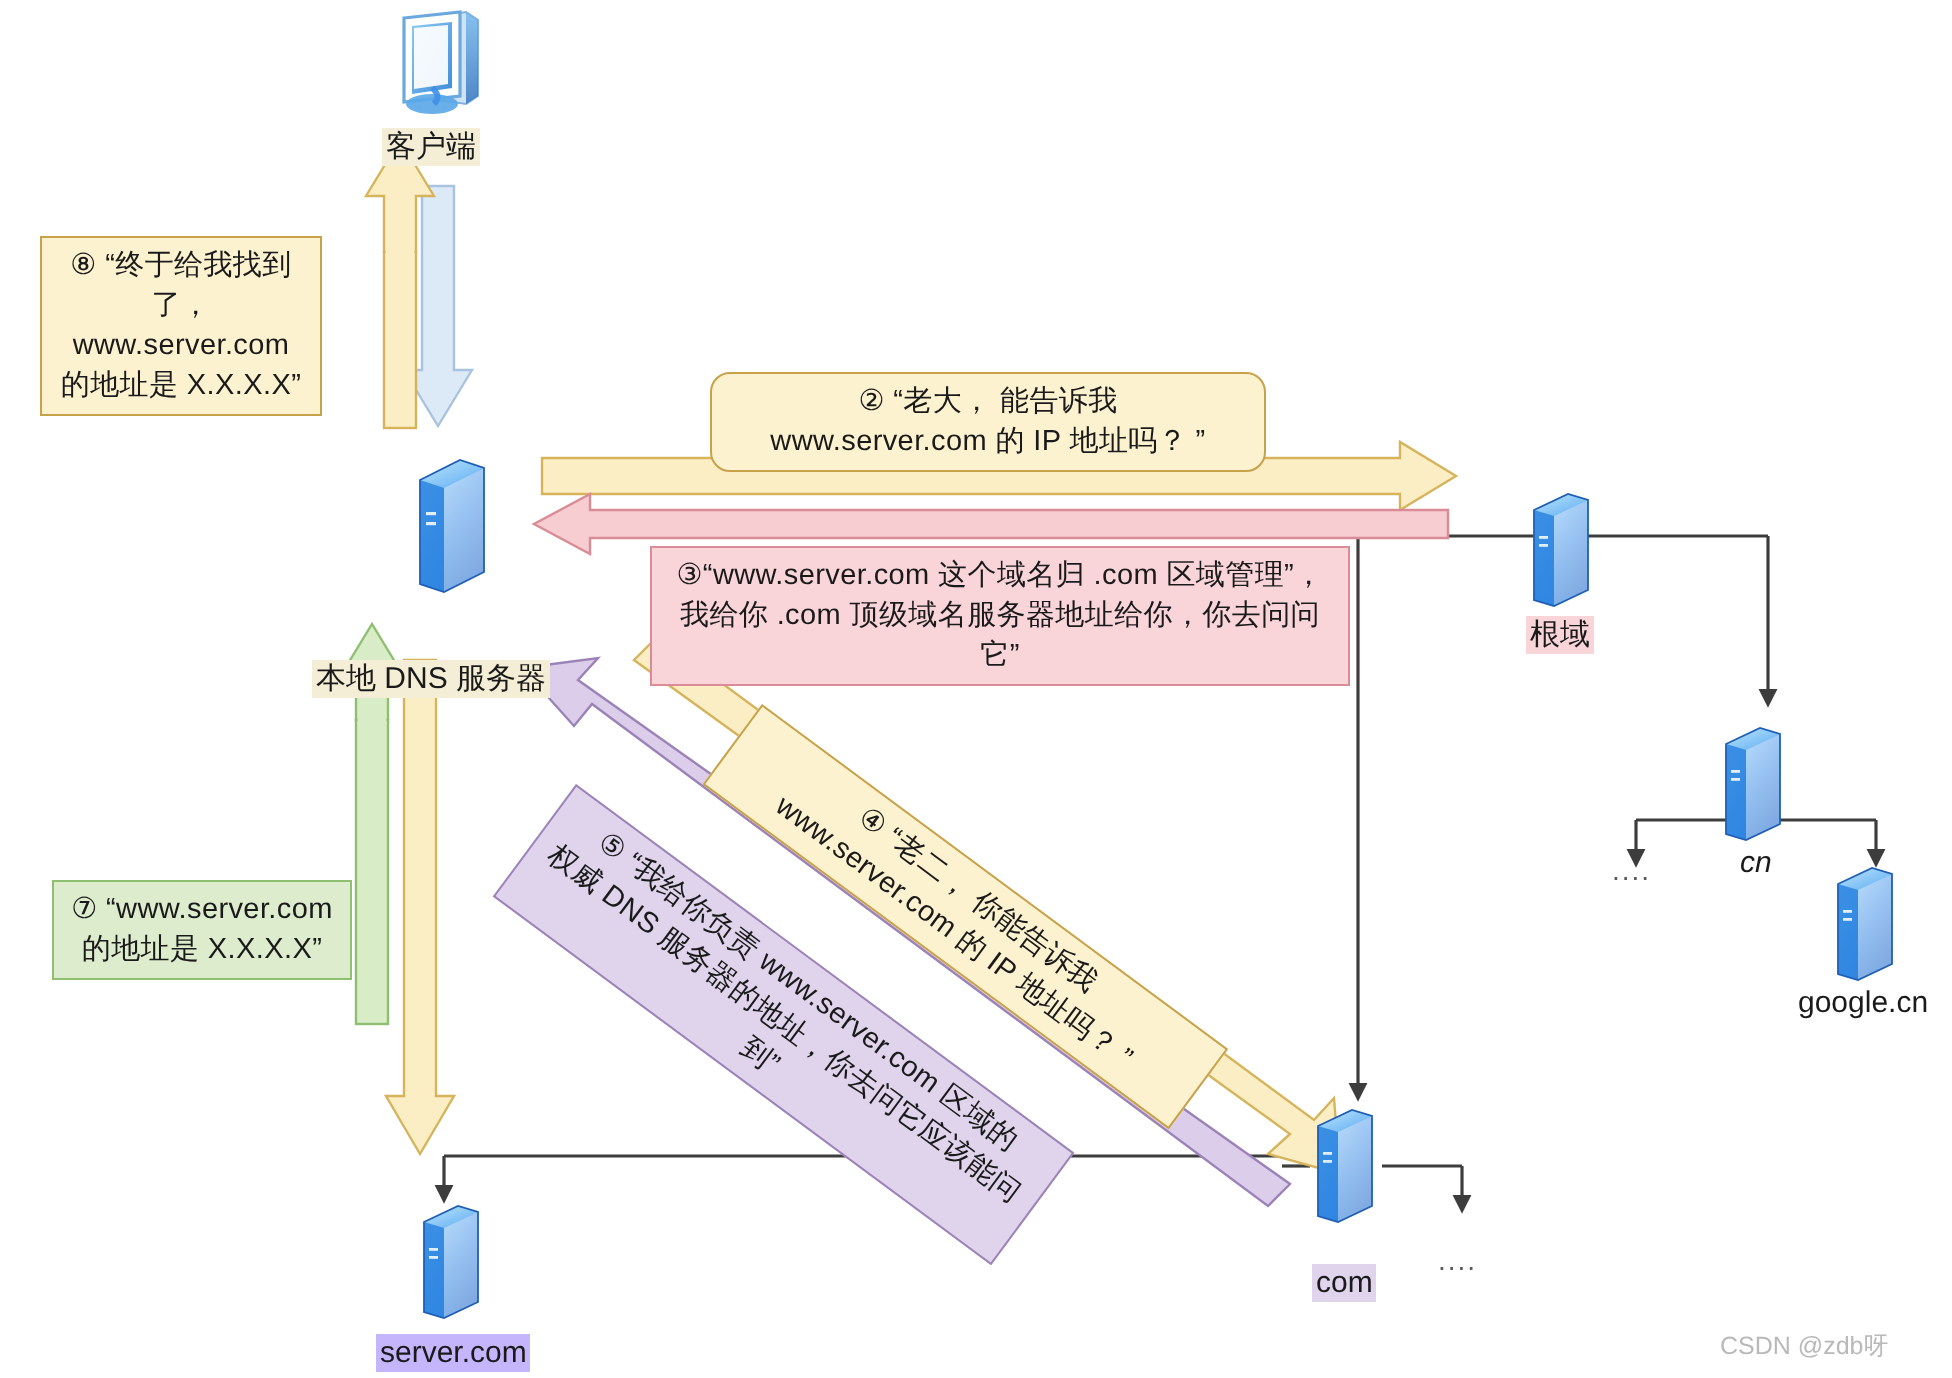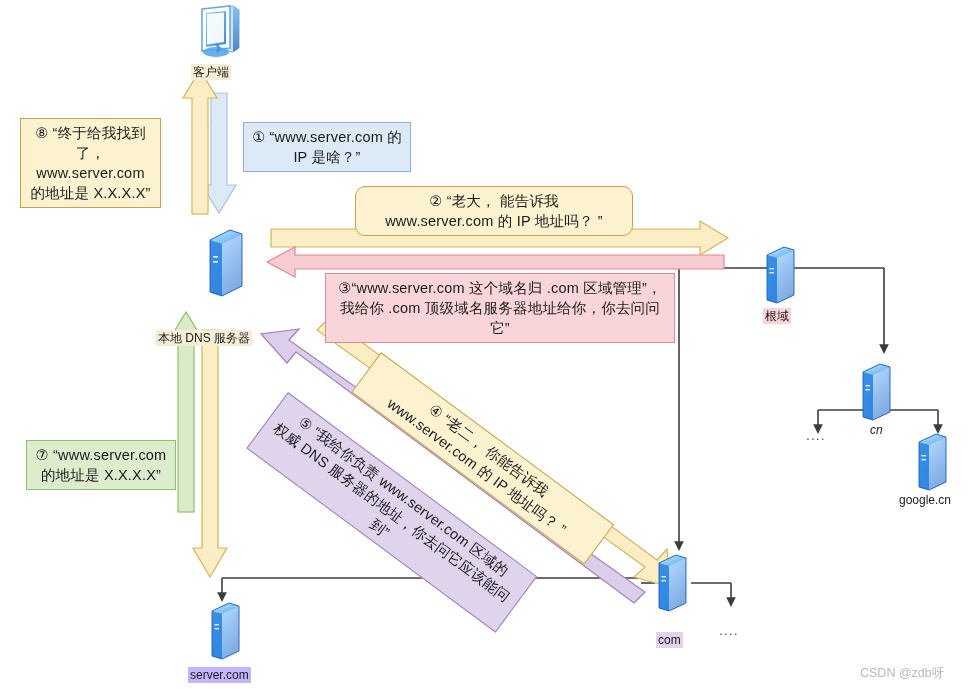--- a/index.html
+++ b/index.html
@@ -41,21 +41,21 @@
   .callout.rot {
     transform-origin: 0 0;
     white-space: pre-line;
     text-align: center;
   }
   .callout.purple { background:#e0d3ec; border-color:#9b83b8; }
 
   
   .nodelabel {
     position: absolute;
-    font-size: 12px;
+    font-size: 15px;
     color: #1a1a1a;
     white-space: nowrap;
   }
   .nodelabel .hl { padding: 1px 2px; }
   .hl-cream  { background:#f5eed6; }
   .hl-pink   { background:#f9d5d9; }
   .hl-green  { background:#c4b5fd; }
   .hl-purple { background:#e0d3ec; }
   .hl-none   { background:transparent; }
 
@@ -276,22 +276,20 @@
   </div>
 
   <div class="dots" style="left:806px; top:427px;">....</div>
 
   <div class="dots" style="left:719px; top:622px;">....</div>
 
   <div class="callout cream" style="left:20px; top:118px; width:141px;">⑧ “终于给我找到了，
 www.server.com
 的地址是 X.X.X.X”</div>
 
-  <div class="callout blue" style="left:243px; top:122px; width:168px;">① “www.server.com 的
-IP 是啥？”</div>
 
   <div class="callout cream" style="left:355px; top:186px; width:278px;border-radius:10px;">② “老大，  能告诉我
 www.server.com 的 IP 地址吗？ ”</div>
 
   <div class="callout pink" style="left:325px; top:273px; width:350px;">③“www.server.com 这个域名归 .com 区域管理”，
 我给你 .com 顶级域名服务器地址给你，你去问问它”</div>
 
   <div class="callout cream rot" style="left:381px; top:352px; width:290px; transform: rotate(36.5deg);">④ “老二，  你能告诉我
 www.server.com  的 IP 地址吗？ ”</div>
 

